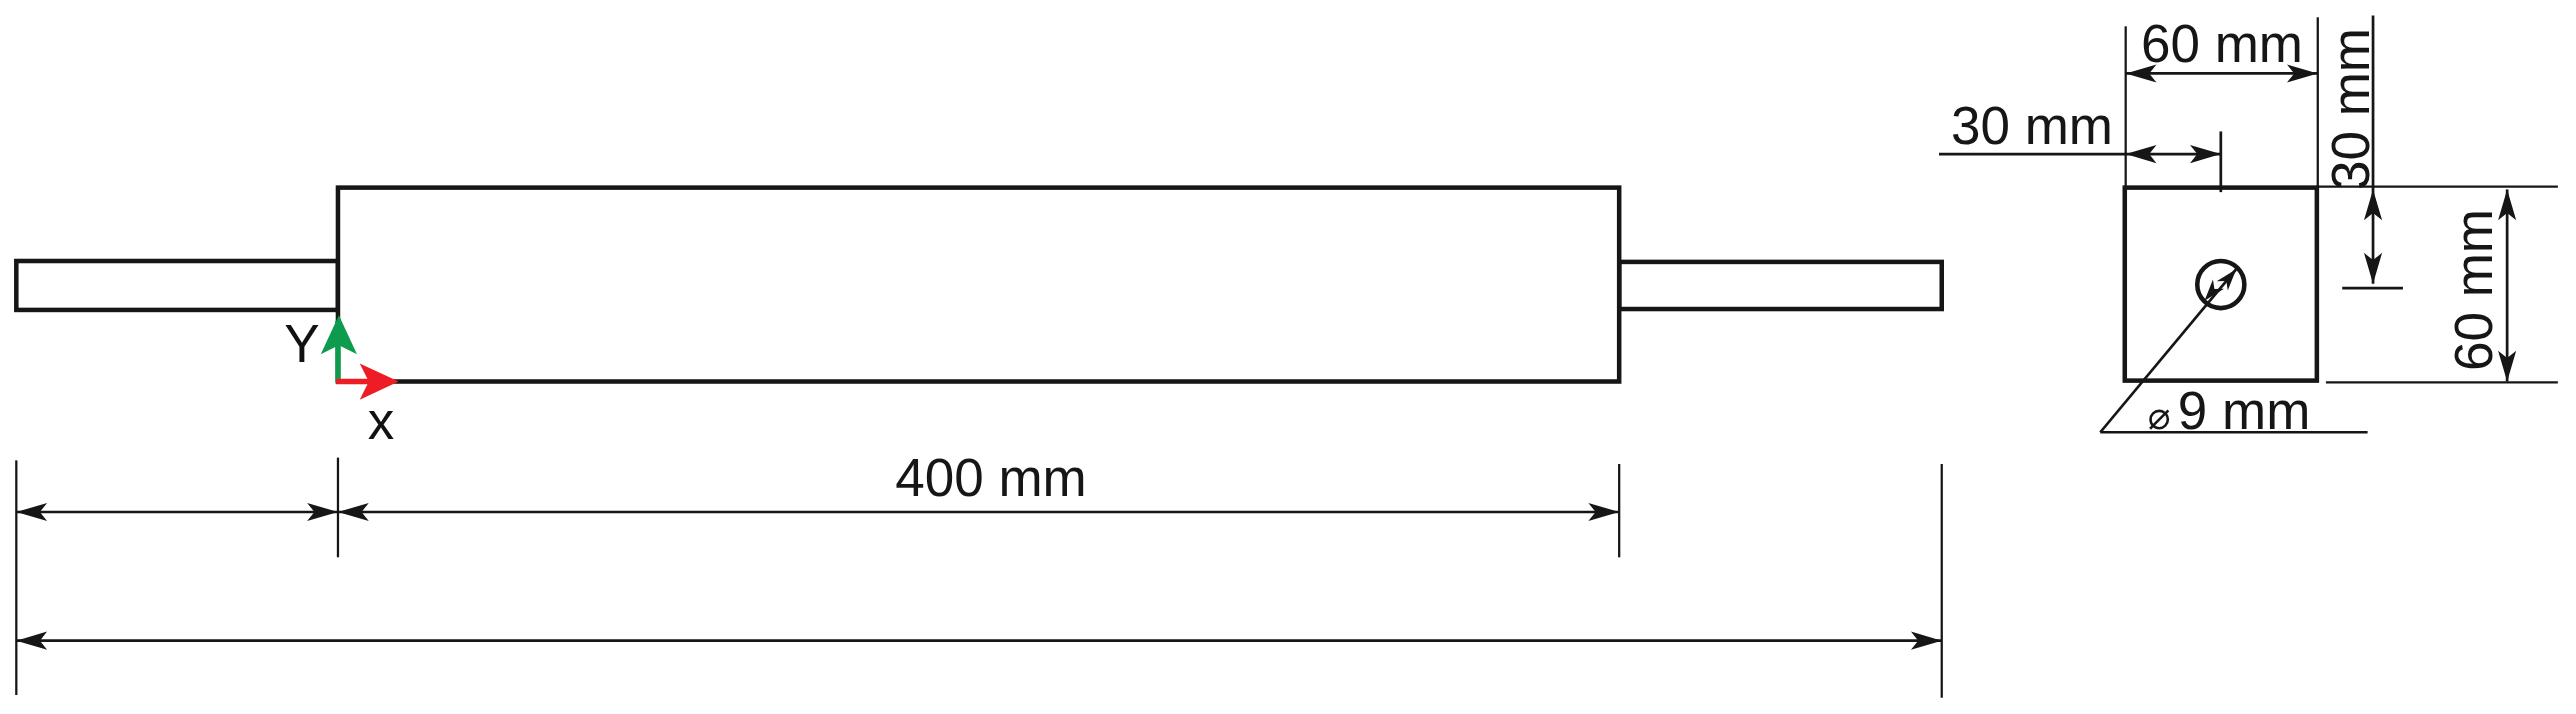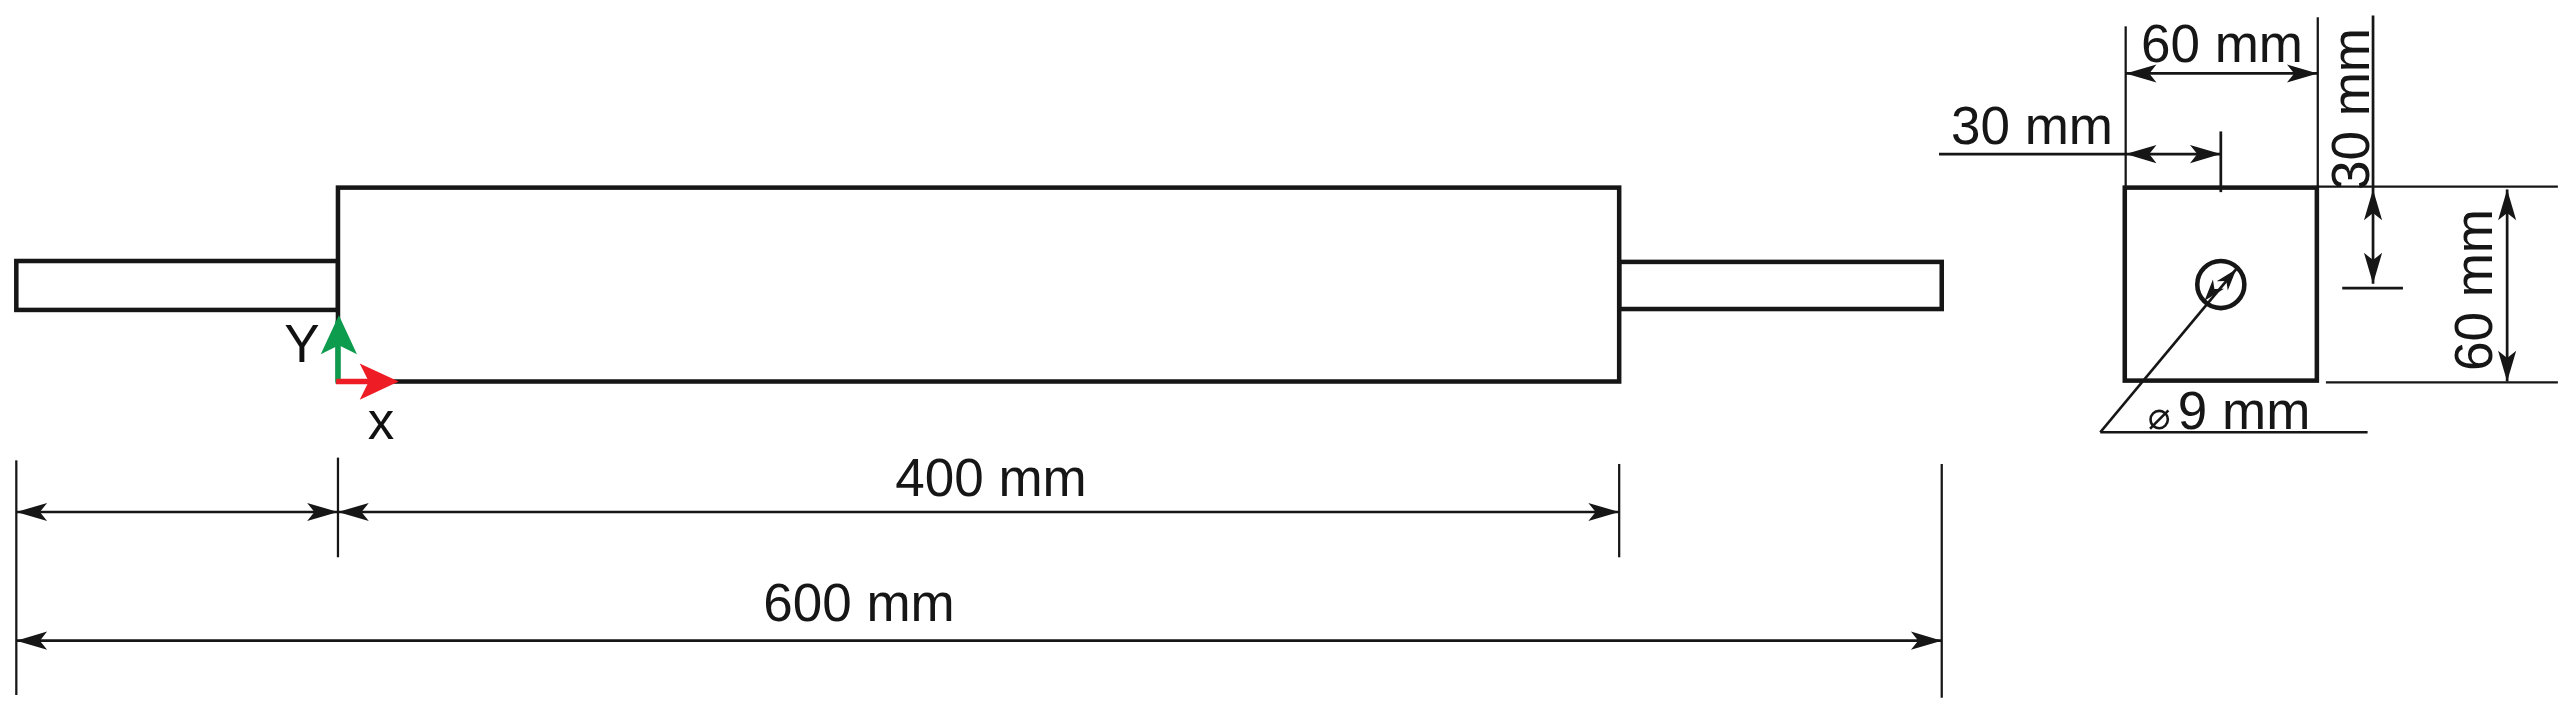--- a/index.html
+++ b/index.html
@@ -121,21 +121,20 @@
     </g>
     <g>
       <line x1="371" y1="421" x2="412" y2="421" stroke="#EE1C25" stroke-width="6"></line>
       <polygon points="440,421 397,401 407,421 397,441" fill="#EE1C25"></polygon>
     </g>
   </svg>
 
 
   <div class="dim-label" style="left:984px; top:477px;margin-left:7px;">400 mm</div>
 
-  <div class="dim-label" style="left:859px; top:602px;">600 mm</div>
 
   <div class="axis-label" style="left:302px; top:343px;">Y</div>
 
   <div class="axis-label" style="left:381px; top:420px;">x</div>
 
   <div class="dim-label" style="left:2222px; top:43px;">60 mm</div>
 
   <div class="dim-label" style="left:2032px; top:125px;">30 mm</div>
 
   <div class="dim-label rot" style="left:2350px; top:109px;">30 mm</div>

